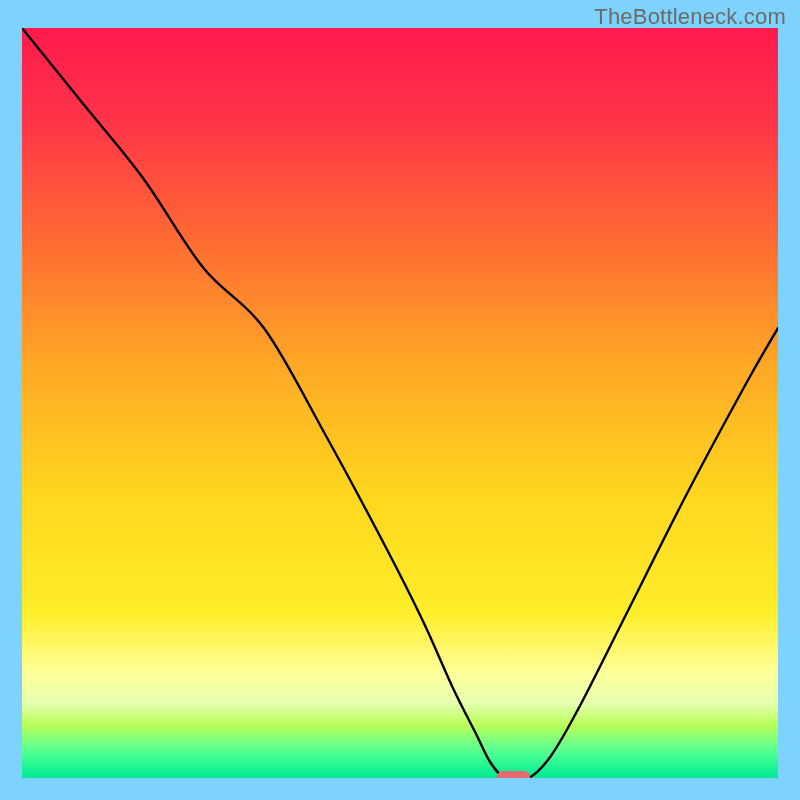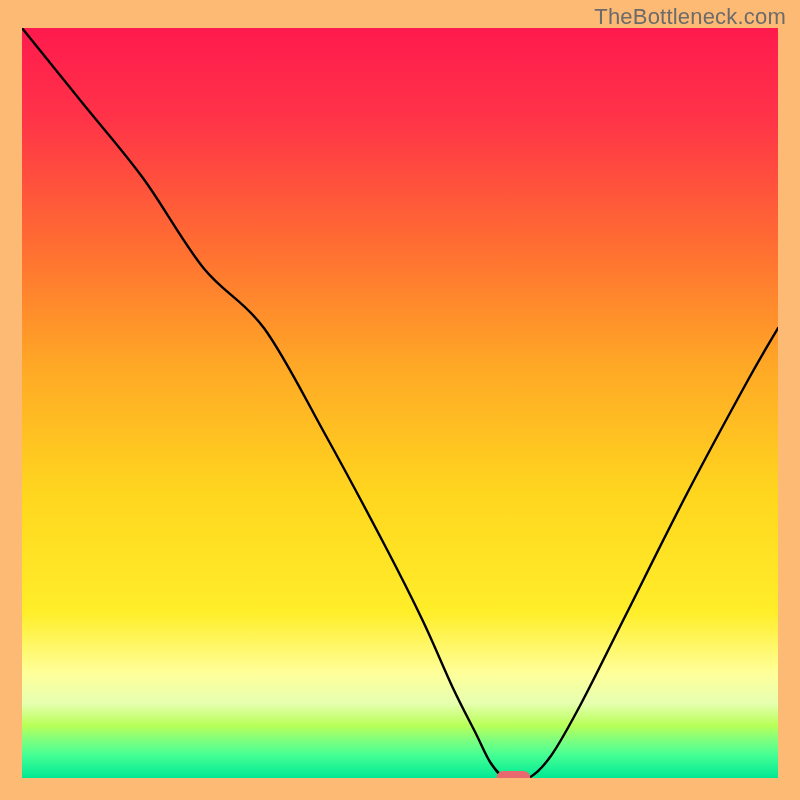--- a/index.html
+++ b/index.html
@@ -7,21 +7,21 @@
     padding: 0;
     width: 800px;
     height: 800px;
     background: #000;
     overflow: hidden;
   }
   .frame {
     position: relative;
     width: 800px;
     height: 800px;
-    background: #fdba74;
+    background: #7dd3fc;
   }
   .watermark {
     position: absolute;
     top: 4px;
     right: 14px;
     font-family: Arial, Helvetica, sans-serif;
     font-size: 22px;
     color: #6b6b6b;
     letter-spacing: 0.2px;
     user-select: none;

